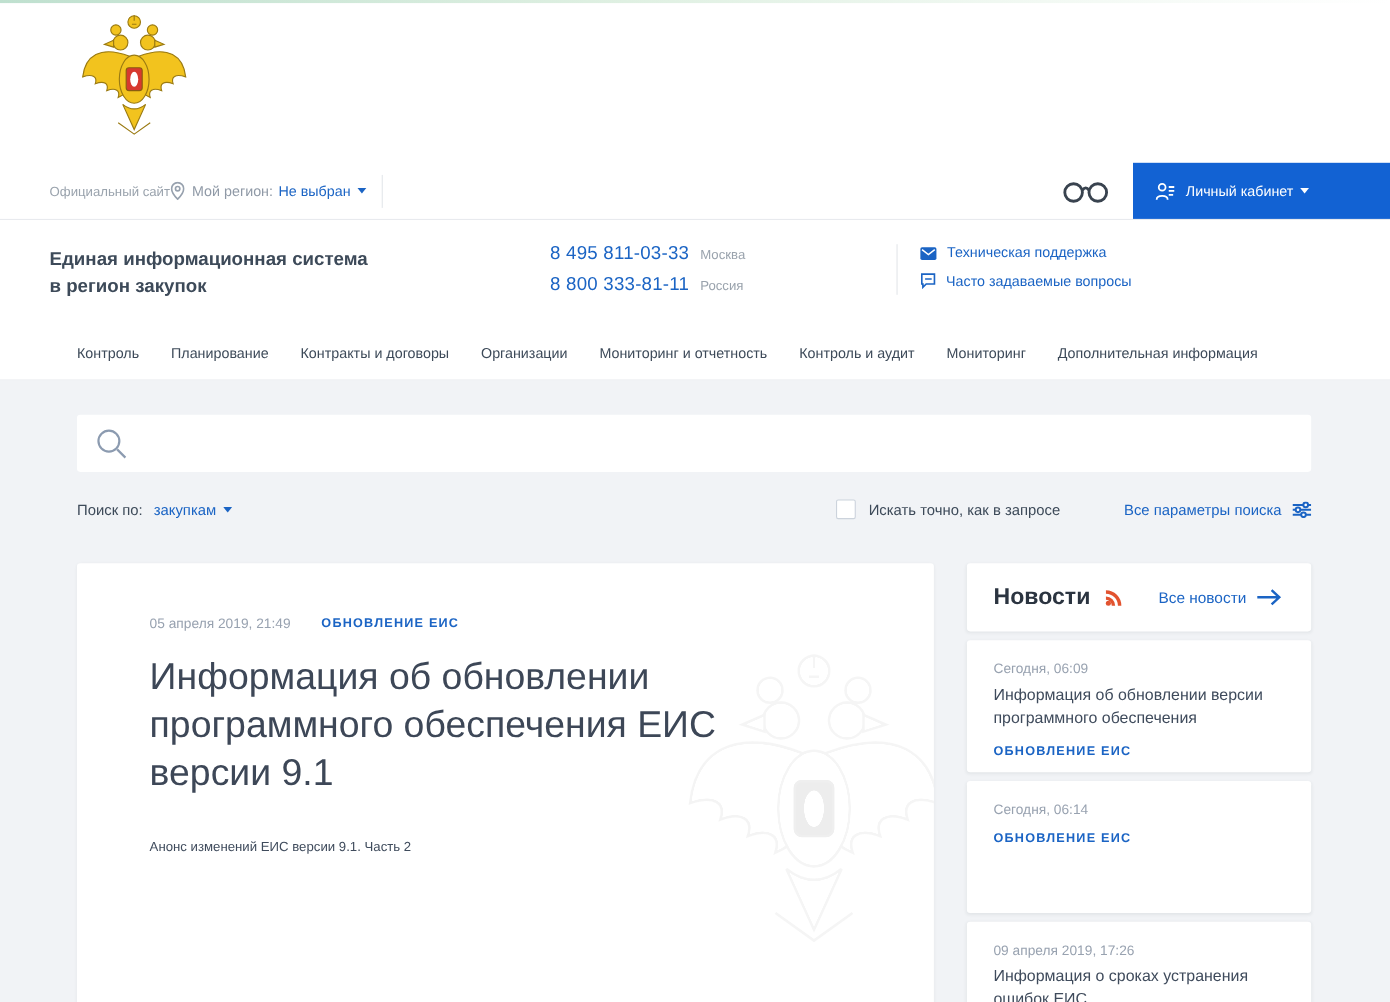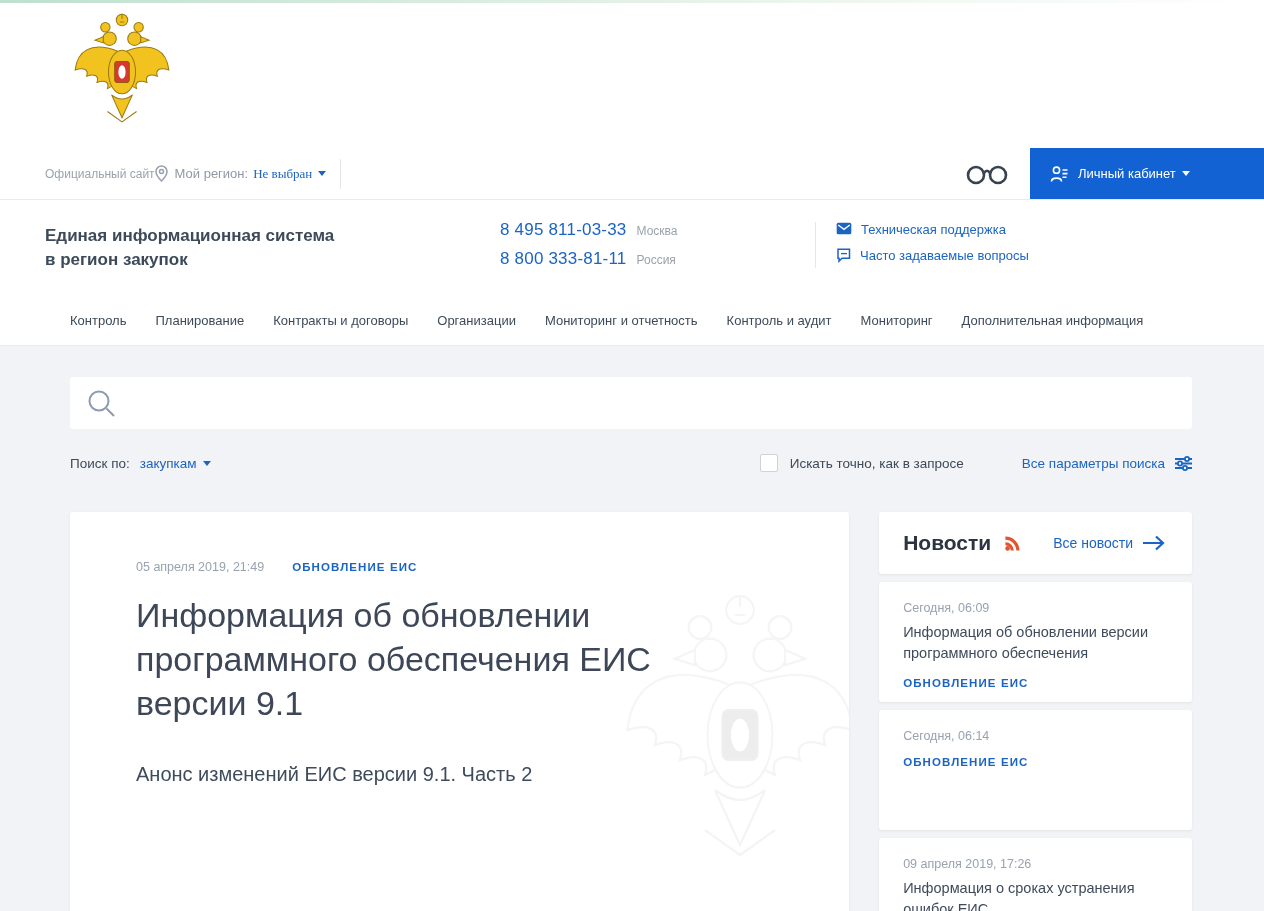--- a/index.html
+++ b/index.html
@@ -24,38 +24,38 @@
   
   .header-grid{display:flex; background:#fff;flex-direction:column;}
   .logo-col{flex:0 0 145px; position:relative;}
   .eagle{position:absolute; left:70px; top:8px; width:104px; height:122px;}
   .right-col{flex:1; min-width:0;}
 
   .topbar-row{height:52px; display:flex; align-items:center; border-bottom:1px solid var(--border-gray); padding-left:45px;}
   .official{font-size:12px; color:#9aa3ad;}
   .region-group{margin-left:auto; display:flex; align-items:center; font-size:13px; cursor:pointer;}
   .region-label{color:#8f99a6; margin-left:7px;}
-  .region-value{color:var(--link-blue); margin-left:5px;font-family:Liberation Serif, serif;}
+  .region-value{color:var(--link-blue); margin-left:5px;}
   .caret{display:inline-block; width:0; height:0; border:4px solid transparent; border-top:5px solid currentColor; margin-left:6px; transform:translateY(2px);}
   .tb-divider{width:1px; height:30px; background:#e3e6ea; margin-left:14px;}
   .tb-spacer{flex:1;}
   .glasses-wrap{margin-right:20px; display:flex; align-items:center; cursor:pointer;}
   .account-btn{align-self:stretch; width:234px; background:var(--button-blue); color:#fff; border:none; display:flex; align-items:center; padding-left:20px; font-size:13px; font-family:inherit; cursor:pointer;}
   .account-btn .label{margin-left:9px;}
   .account-btn .caret{color:#fff;}
 
   .header-row{height:95px; display:flex; padding-left:45px; padding-top:20px;}
   .site-title{width:455px; font-size:17px; font-weight:bold; color:var(--dark-text); line-height:24px; padding-top:4px;}
   .phones{width:315px;}
   .phone-line{display:flex; align-items:baseline; margin-bottom:9px;}
   .phone-number{font-size:17px; color:var(--link-blue); letter-spacing:.2px;}
   .phone-region{font-size:12px; color:#9aa3ad; margin-left:10px;}
   .hdr-divider{width:1px; height:46px; background:#e3e6ea; margin-top:2px;}
   .support-links{padding-left:20px; padding-top:2px;}
-  .support-link{display:flex; align-items:flex-start; font-size:13px; color:var(--link-blue); margin-bottom:11px; cursor:pointer; text-decoration:none;}
+  .support-link{display:flex; align-items:flex-end; font-size:13px; color:var(--link-blue); margin-bottom:11px; cursor:pointer; text-decoration:none;}
   .support-link .txt{margin-left:9px;}
 
   
   .nav{height:51px; border-bottom:1px solid var(--border-gray); display:flex; align-items:center; padding-left:70px; background:#fff;}
   .nav-item{font-size:13px; color:var(--dark-text); margin-right:29px; cursor:pointer; white-space:nowrap;}
 
   
   .main{background:var(--bg-gray); height:709px; padding:31px 72px 0 70px;}
 
   .search-box{height:52px; background:#fff; border-radius:3px; display:flex; align-items:center;}
@@ -75,21 +75,21 @@
   .content-row{display:flex; margin-top:40px; gap:30px;}
 
   
   .carousel-card{width:873px; height:450px; background:#fff; border-radius:3px; box-shadow:0 1px 3px rgba(40,50,60,.07); position:relative; padding:48px 0 0 66px; overflow:hidden;}
   .watermark{position:absolute; right:-16px; top:28px; width:250px; height:390px; opacity:.16; filter:grayscale(1) brightness(1.6); pointer-events:none;}
   .meta-row{display:flex; align-items:center; position:relative;}
   .news-date{font-size:12.5px; color:var(--muted-text);}
   .news-tag{font-size:11.5px; font-weight:bold; letter-spacing:1.1px; color:var(--link-blue); text-transform:uppercase; cursor:pointer;}
   .meta-row .news-tag{margin-left:28px;}
   .carousel-title{width:600px; font-size:34px; line-height:44px; color:#3d4757; margin-top:19px; position:relative; cursor:pointer;}
-  .carousel-subtitle{font-size:20px; color:#3f4b5c; margin-top:38px; position:relative; cursor:pointer;}
+  .carousel-subtitle{font-size:12px; color:#3f4b5c; margin-top:38px; position:relative; cursor:pointer;}
   .dots{position:absolute; left:66px; bottom:42px; display:flex; align-items:center;}
   .dot{width:8px; height:8px; border-radius:50%; background:var(--dot-inactive); margin-right:9px; cursor:pointer;}
   .dot.active{background:var(--button-blue);}
 
   
   .news-col{width:354px; display:flex; flex-direction:column; gap:8px;}
   .news-head{height:62px; background:#fff; border-radius:3px; box-shadow:0 1px 3px rgba(40,50,60,.07); display:flex; align-items:center; padding:0 26px 0 24px;}
   .news-head-title{font-size:21px; font-weight:bold; color:var(--heading-text);}
   .news-head .rss{margin-left:13px; cursor:pointer;}
   .all-news{margin-left:auto; display:flex; align-items:center; color:var(--link-blue); font-size:14px; cursor:pointer; text-decoration:none;}

